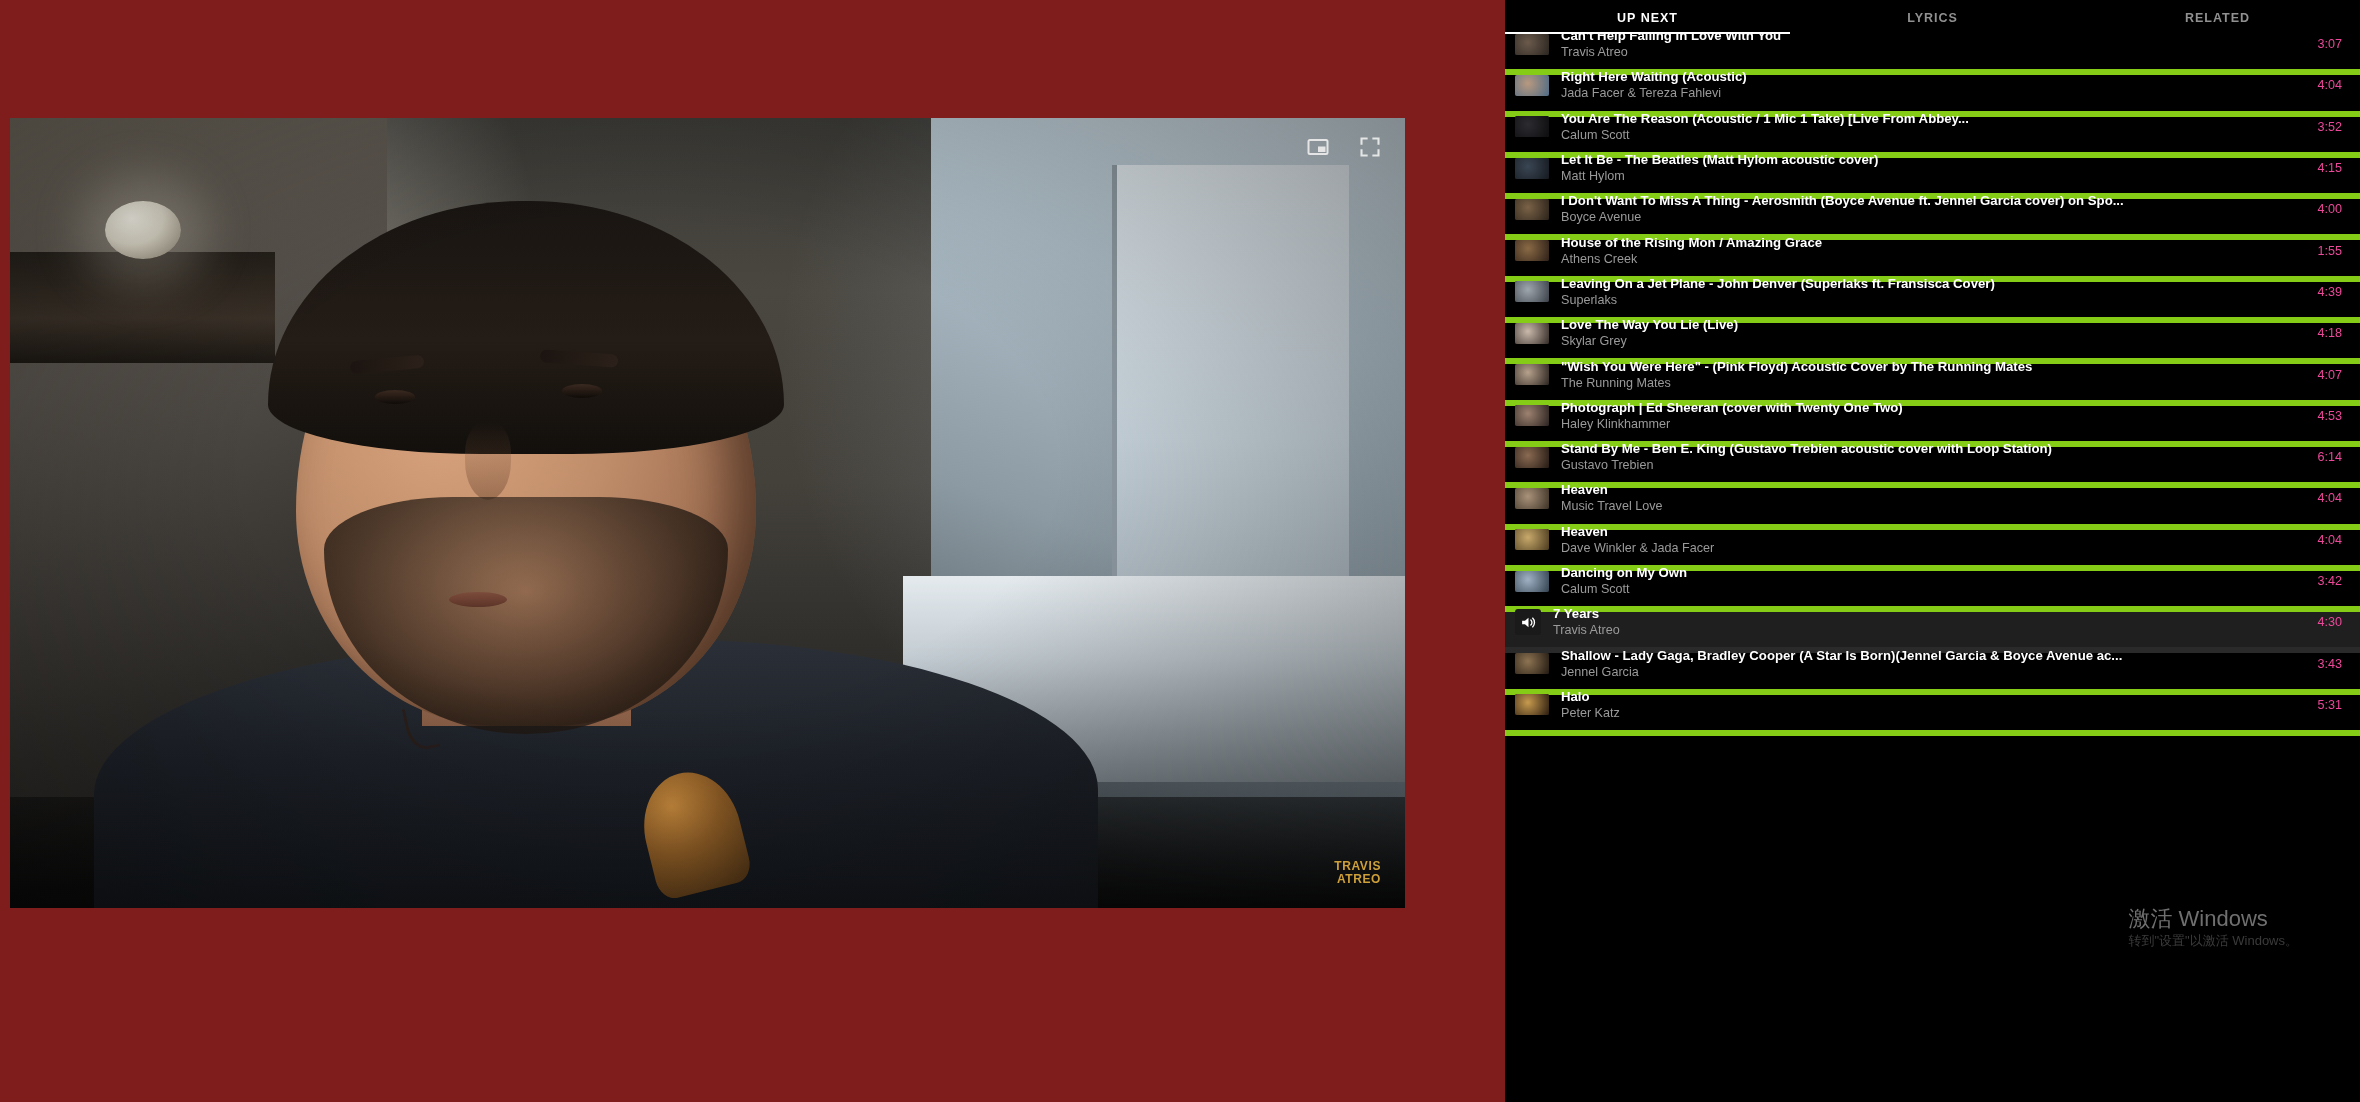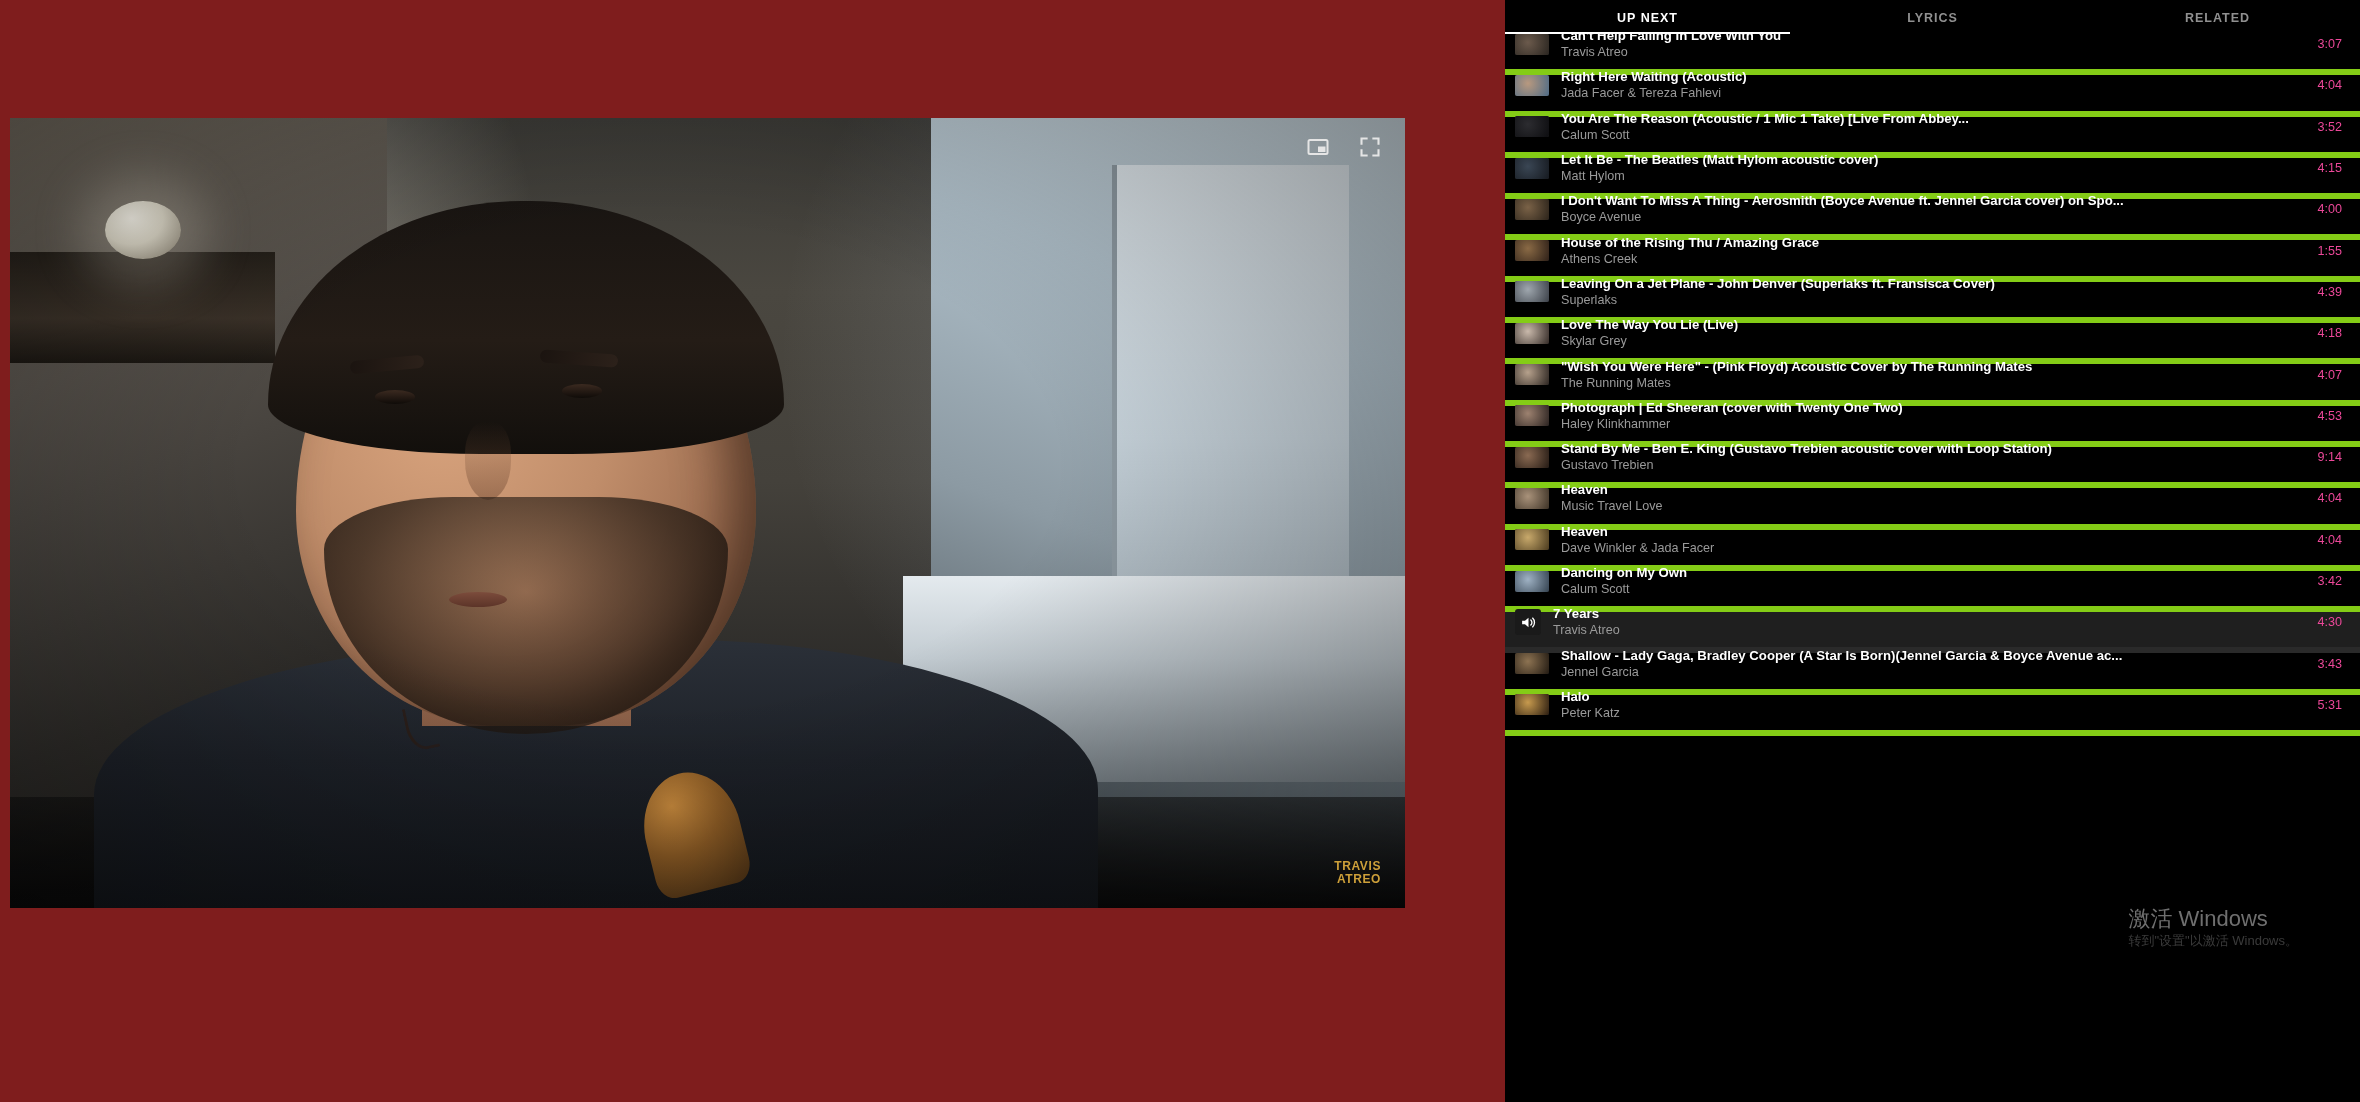--- a/index.html
+++ b/index.html
@@ -309,21 +309,21 @@
             <div class="pl-title">I Don't Want To Miss A Thing - Aerosmith (Boyce Avenue ft. Jennel Garcia cover) on Spo...</div>
             <div class="pl-artist">Boyce Avenue</div>
           </div>
           <div class="pl-dur">4:00</div>
         </div>
         <div class="pl-row">
           <div class="thumb">
             <div class="tg" style="background: radial-gradient(circle at 38% 40%, rgb(138, 106, 69) 0%, rgb(46, 32, 24) 100%);"></div>
           </div>
           <div class="pl-text">
-            <div class="pl-title">House of the Rising Thu / Amazing Grace</div>
+            <div class="pl-title">House of the Rising Mon / Amazing Grace</div>
             <div class="pl-artist">Athens Creek</div>
           </div>
           <div class="pl-dur">1:55</div>
         </div>
         <div class="pl-row">
           <div class="thumb">
             <div class="tg" style="background: radial-gradient(circle at 38% 40%, rgb(159, 167, 174) 0%, rgb(59, 64, 72) 100%);"></div>
           </div>
           <div class="pl-text">
             <div class="pl-title">Leaving On a Jet Plane - John Denver (Superlaks ft. Fransisca Cover)</div>
@@ -362,21 +362,21 @@
           <div class="pl-dur">4:53</div>
         </div>
         <div class="pl-row">
           <div class="thumb">
             <div class="tg" style="background: radial-gradient(circle at 38% 40%, rgb(138, 106, 82) 0%, rgb(36, 26, 20) 100%);"></div>
           </div>
           <div class="pl-text">
             <div class="pl-title">Stand By Me - Ben E. King (Gustavo Trebien acoustic cover with Loop Station)</div>
             <div class="pl-artist">Gustavo Trebien</div>
           </div>
-          <div class="pl-dur">9:14</div>
+          <div class="pl-dur">6:14</div>
         </div>
         <div class="pl-row">
           <div class="thumb">
             <div class="tg" style="background: radial-gradient(circle at 38% 40%, rgb(169, 146, 122) 0%, rgb(61, 50, 38) 100%);"></div>
           </div>
           <div class="pl-text">
             <div class="pl-title">Heaven</div>
             <div class="pl-artist">Music Travel Love</div>
           </div>
           <div class="pl-dur">4:04</div>

